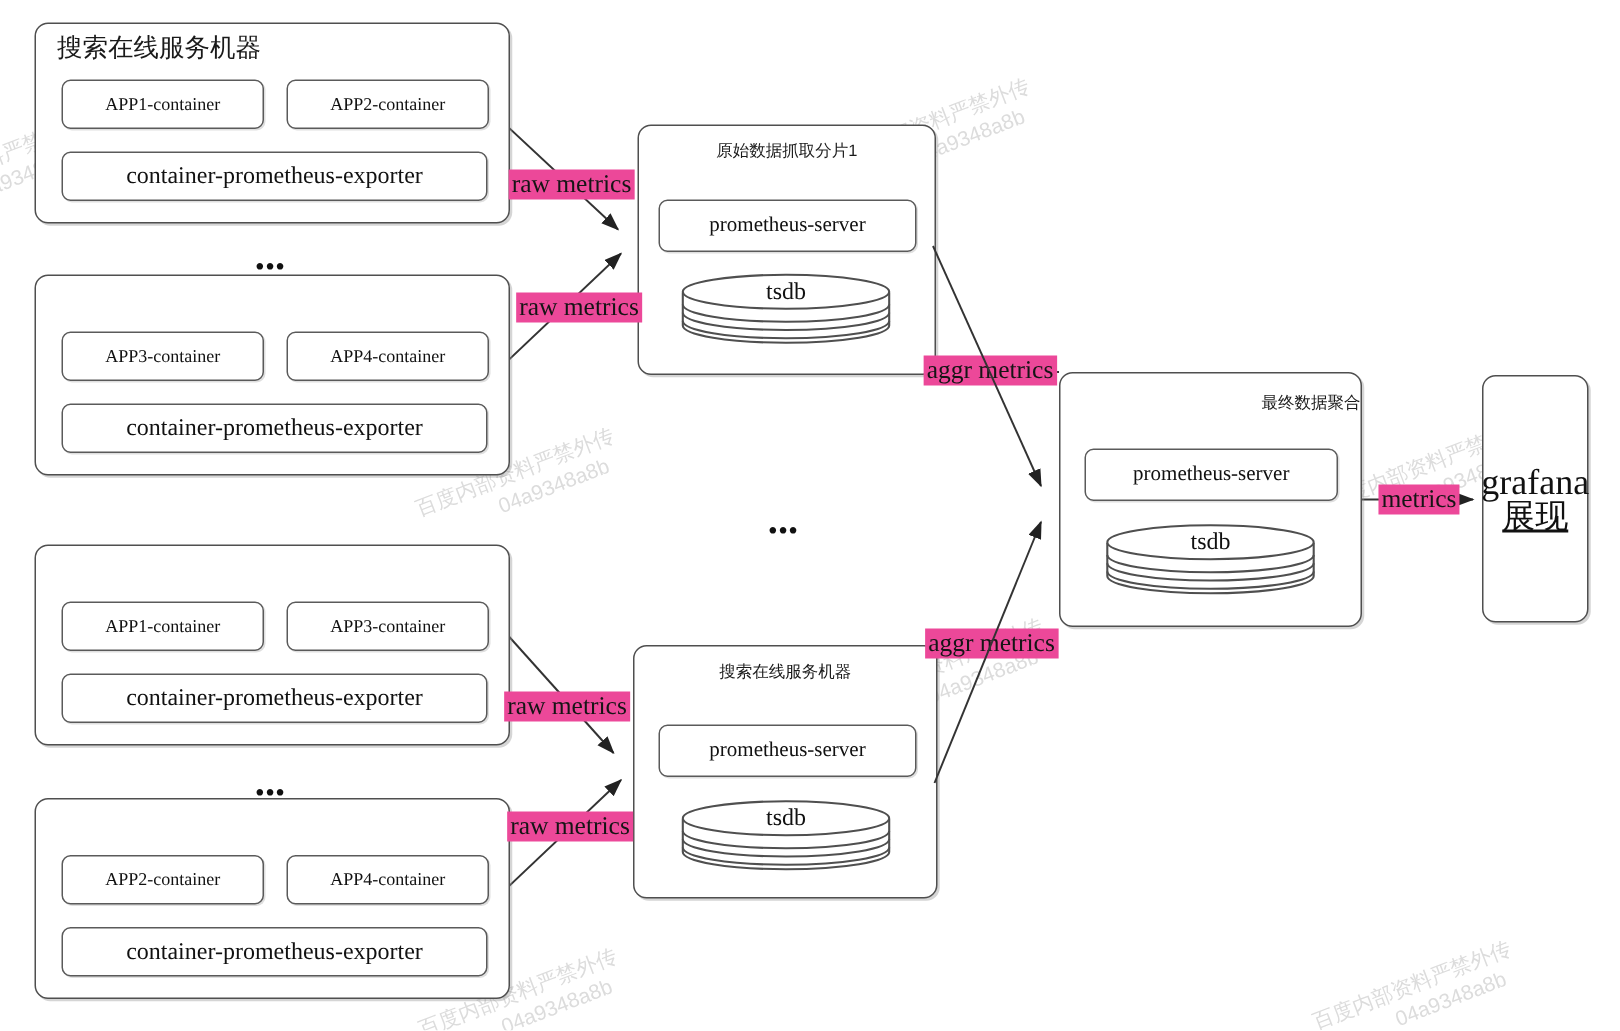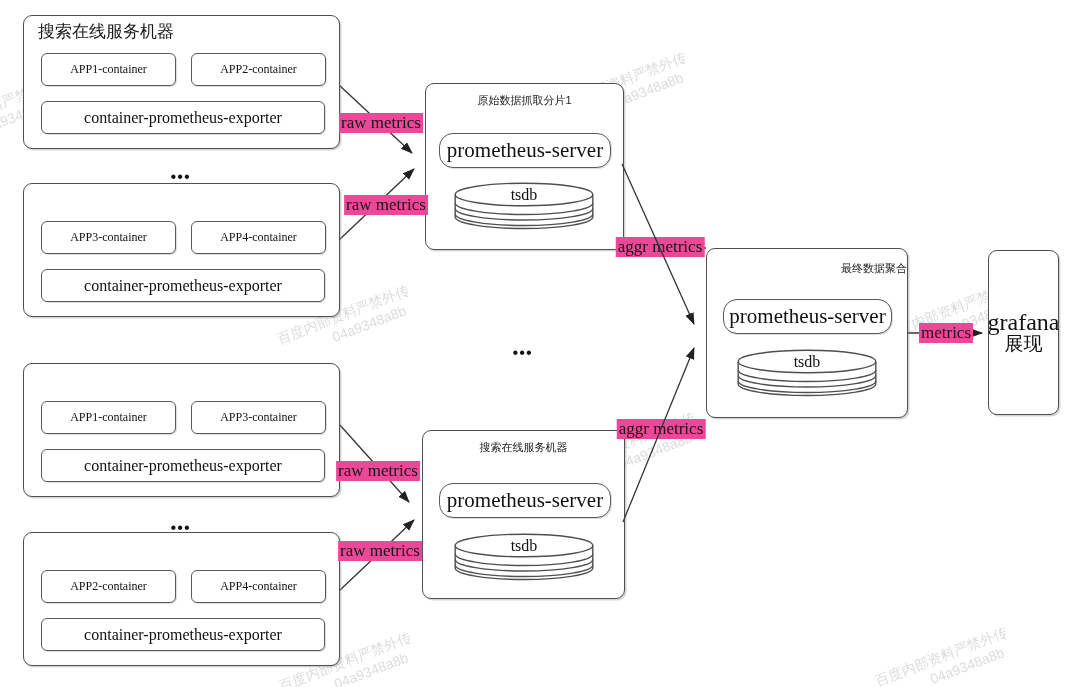--- a/index.html
+++ b/index.html
@@ -18,26 +18,26 @@
   .inner{position:absolute;border:1.4px solid #5a5a5a;border-radius:6px;background:#fff;
          display:flex;align-items:center;justify-content:center;font-size:12px;white-space:nowrap;
          box-shadow:1px 1px 0 rgba(150,150,150,.3);}
   .g-title{position:absolute;left:14px;top:4px;font-family:"Liberation Sans","DejaVu Sans",sans-serif;
            font-size:17px;color:#1a1a1a;}
   .s-title{position:absolute;left:0;top:9px;width:100%;text-align:center;color:#1a1a1a;
            font-family:Liberation Sans, sans-serif;font-size:11px;}
   .app-l{left:17px;top:37px;width:133px;height:31px;}
   .app-r{left:167px;top:37px;width:133px;height:31px;}
   .exp{left:17px;top:85px;width:282px;height:31px;font-size:16px;}
-  .prom{font-size:21px;border-radius:14px;}
+  .prom{font-size:14px;}
   .cyl{position:absolute;width:140px;height:48px;}
   .cyl-label{position:absolute;left:0;top:4px;width:100%;text-align:center;font-size:16px;z-index:3;}
   .grafana{display:flex;flex-direction:column;align-items:center;justify-content:center;line-height:22px;}
   .grafana .gl1{font-size:24px;}
-  .grafana .gl2{font-family:"Liberation Sans","DejaVu Sans",sans-serif;font-size:19px;}
+  .grafana .gl2{font-family:"Liberation Sans","DejaVu Sans",sans-serif;font-size:22px;text-decoration:underline;}
   
   .edge-label{position:absolute;transform:translate(-50%,-50%);background:#ec4899;padding:0 2px;
               font-size:17px;white-space:nowrap;z-index:3;color:#151515;}
   .dots{position:absolute;transform:translate(-50%,-50%);line-height:0;font-size:27px;font-weight:bold;
         letter-spacing:0;z-index:2;color:#111;}
 </style>
 </head>
 <body>
 
 <div class="stage">

